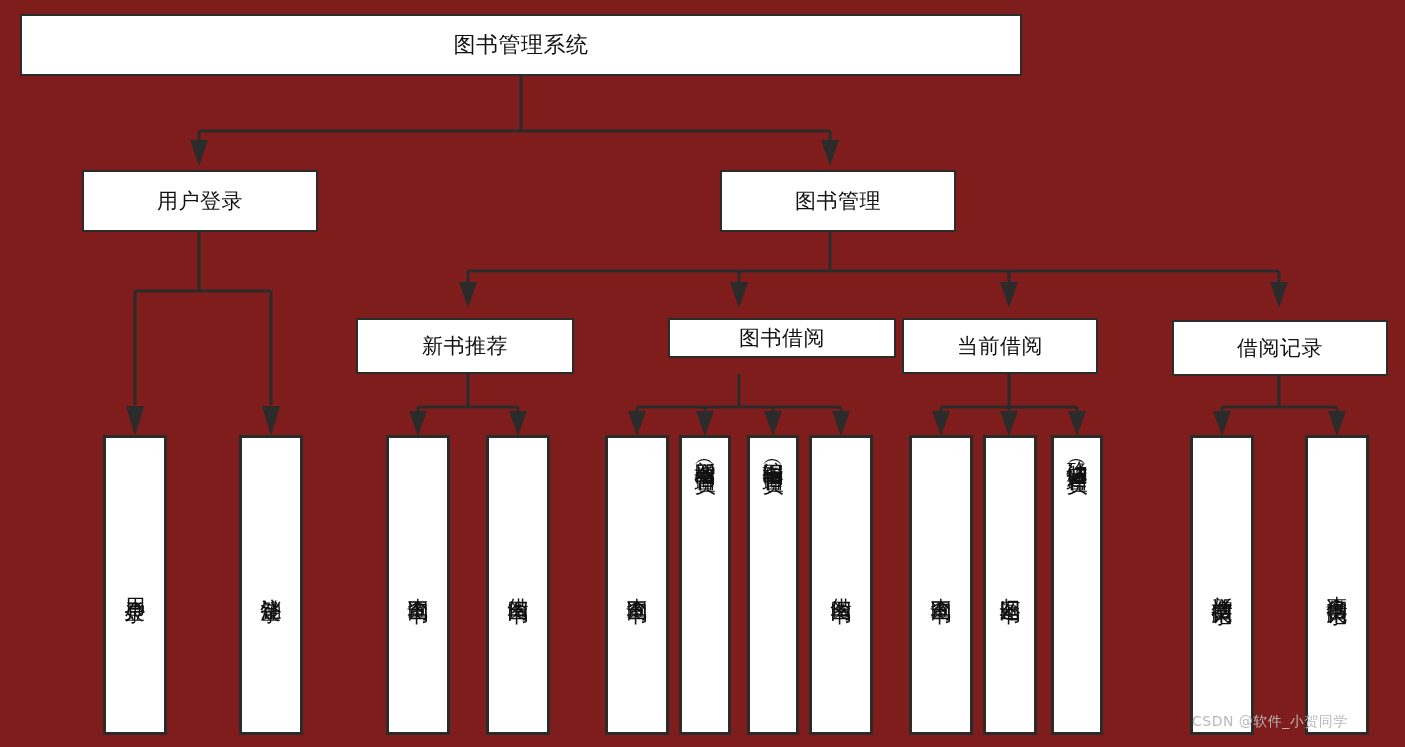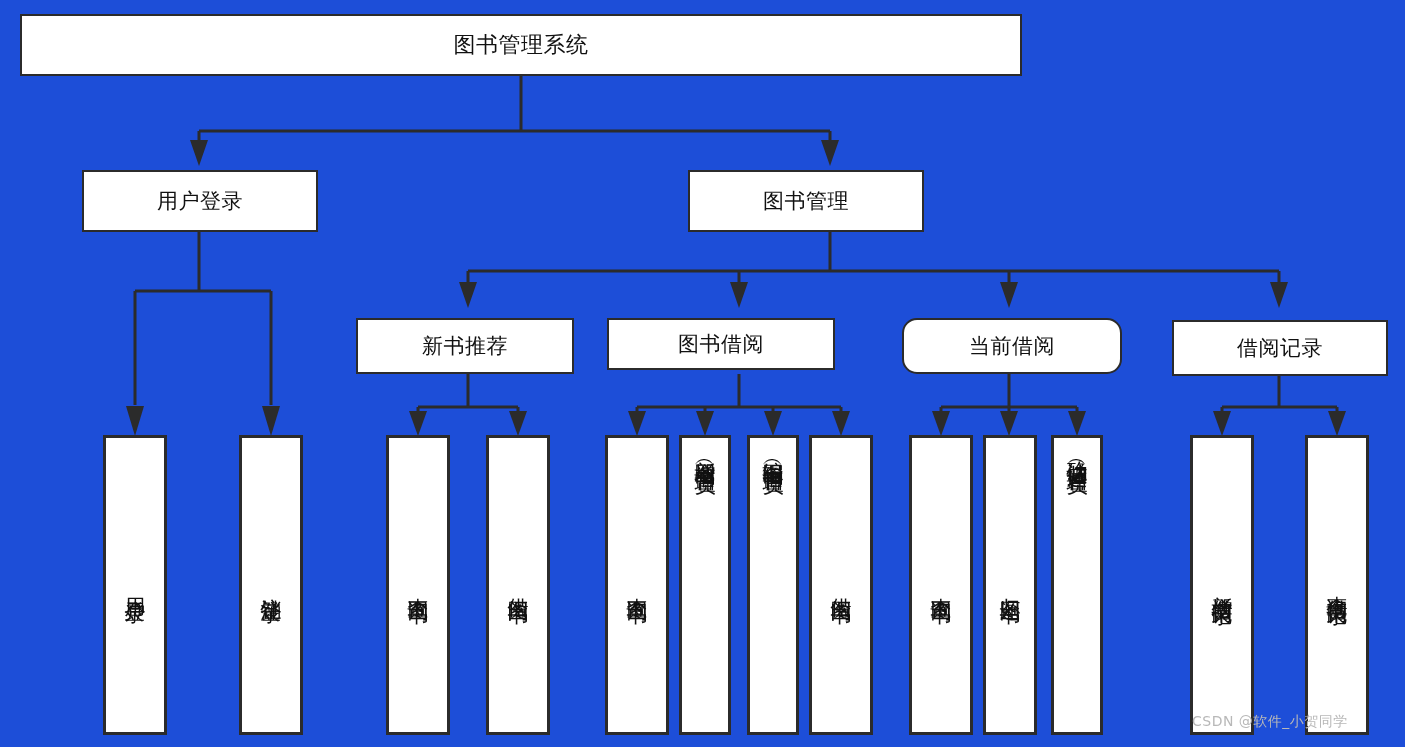--- a/index.html
+++ b/index.html
@@ -8,21 +8,21 @@
     padding: 0;
     background: #ffffff;
   }
   body {
     font-family: "DejaVu Sans", "Liberation Sans", sans-serif;
   }
   #diagram-root {
     position: relative;
     width: 1405px;
     height: 747px;
-    background: #1d4ed8;
+    background: #7f1d1d;
     overflow: hidden;
   }
   #diagram-svg {
     position: absolute;
     left: 0;
     top: 0;
     width: 1405px;
     height: 747px;
   }
   .node {
@@ -156,31 +156,31 @@
     </g>
   </svg>
 
   <div class="node root" style="left:20px; top:14px; width:1002px; height:62px;">
     <span class="node-label">图书管理系统</span>
   </div>
 
   <div class="node level2" style="left:82px; top:170px; width:236px; height:62px;">
     <span class="node-label">用户登录</span>
   </div>
-  <div class="node level2" style="left:688px; top:170px; width:236px; height:62px;">
+  <div class="node level2" style="left:720px; top:170px; width:236px; height:62px;">
     <span class="node-label">图书管理</span>
   </div>
 
   <div class="node level2" style="left:356px; top:318px; width:218px; height:56px;">
     <span class="node-label">新书推荐</span>
   </div>
-  <div class="node level2" style="left:607px; top:318px; width:228px; height:52px;">
+  <div class="node level2" style="left:668px; top:318px; width:228px; height:40px;">
     <span class="node-label">图书借阅</span>
   </div>
-  <div class="node level2" style="left:902px; top:318px; width:220px; height:56px;border-radius:15px;">
+  <div class="node level2" style="left:902px; top:318px; width:196px; height:56px;">
     <span class="node-label">当前借阅</span>
   </div>
   <div class="node level2" style="left:1172px; top:320px; width:216px; height:56px;">
     <span class="node-label">借阅记录</span>
   </div>
 
   <div class="node leaf centered" style="left:103px; top:435px; width:64px; height:300px;">
     <span class="node-label">用户登录</span>
   </div>
   <div class="node leaf centered" style="left:239px; top:435px; width:64px; height:300px;">

